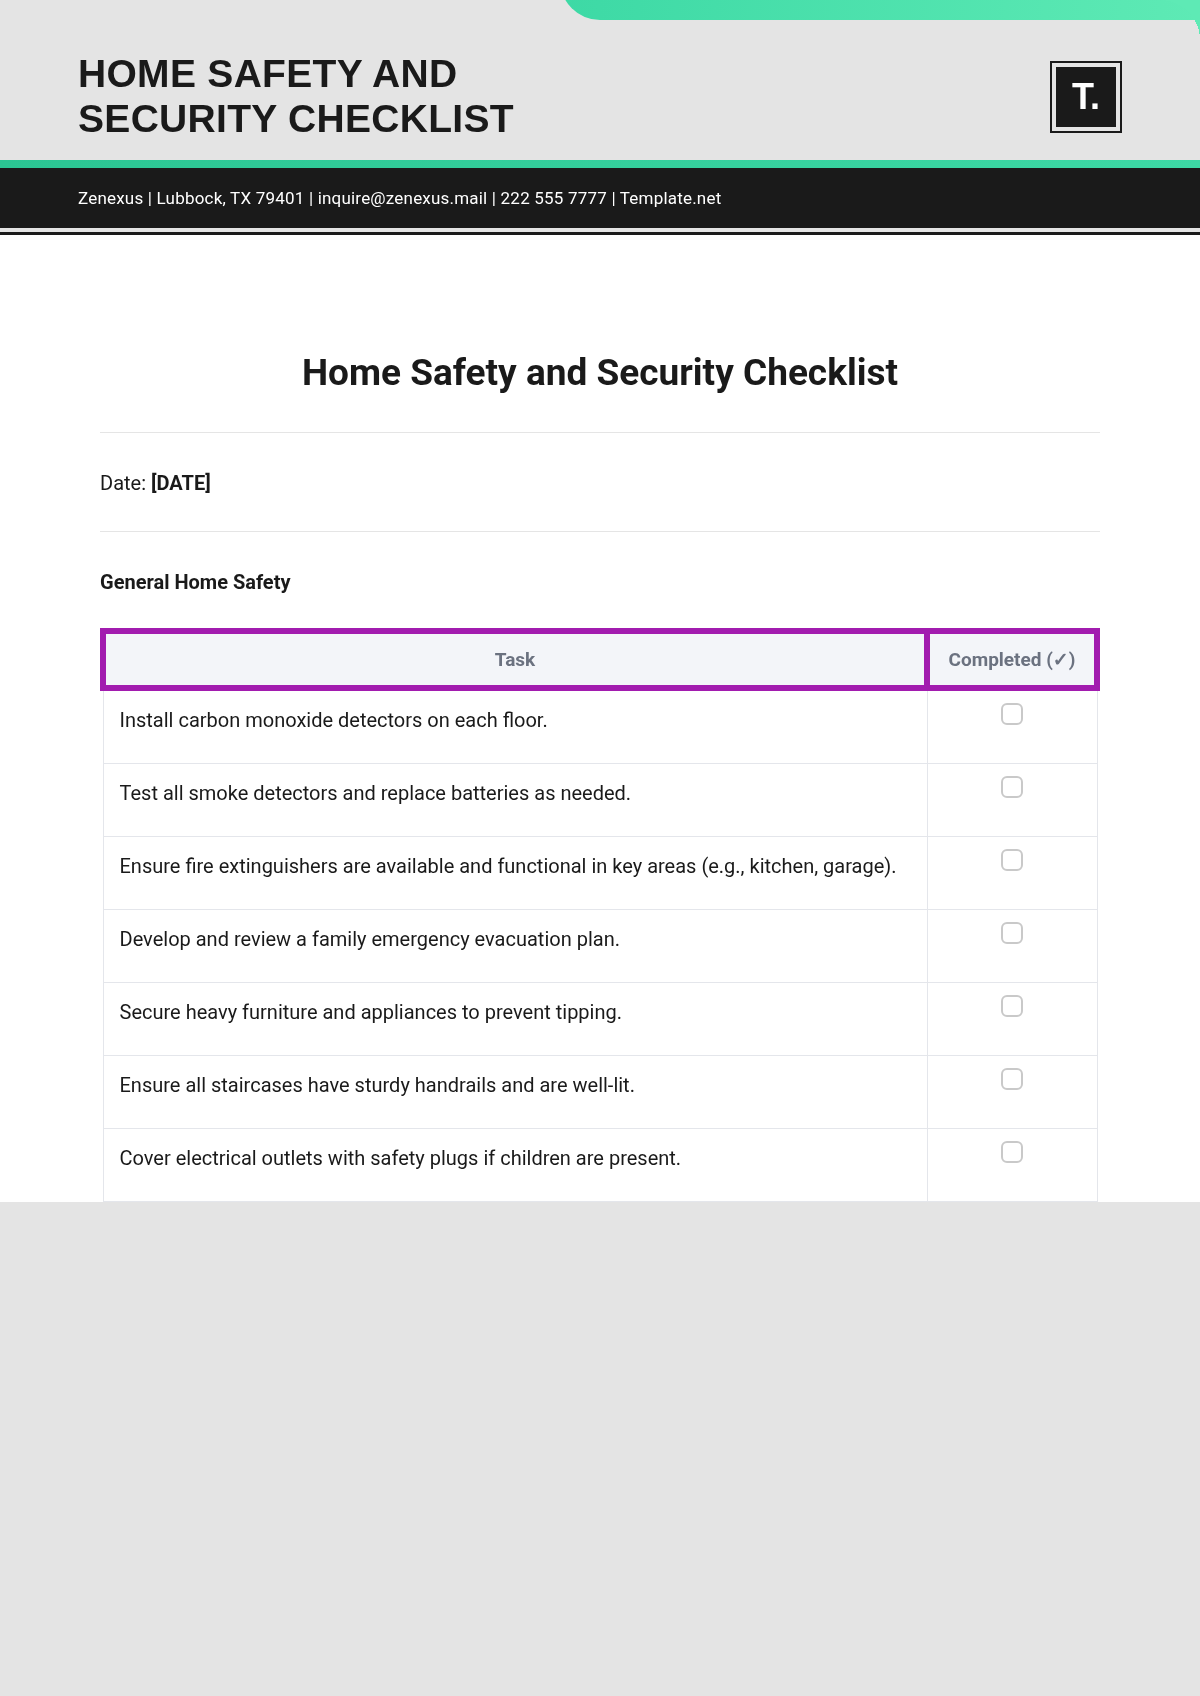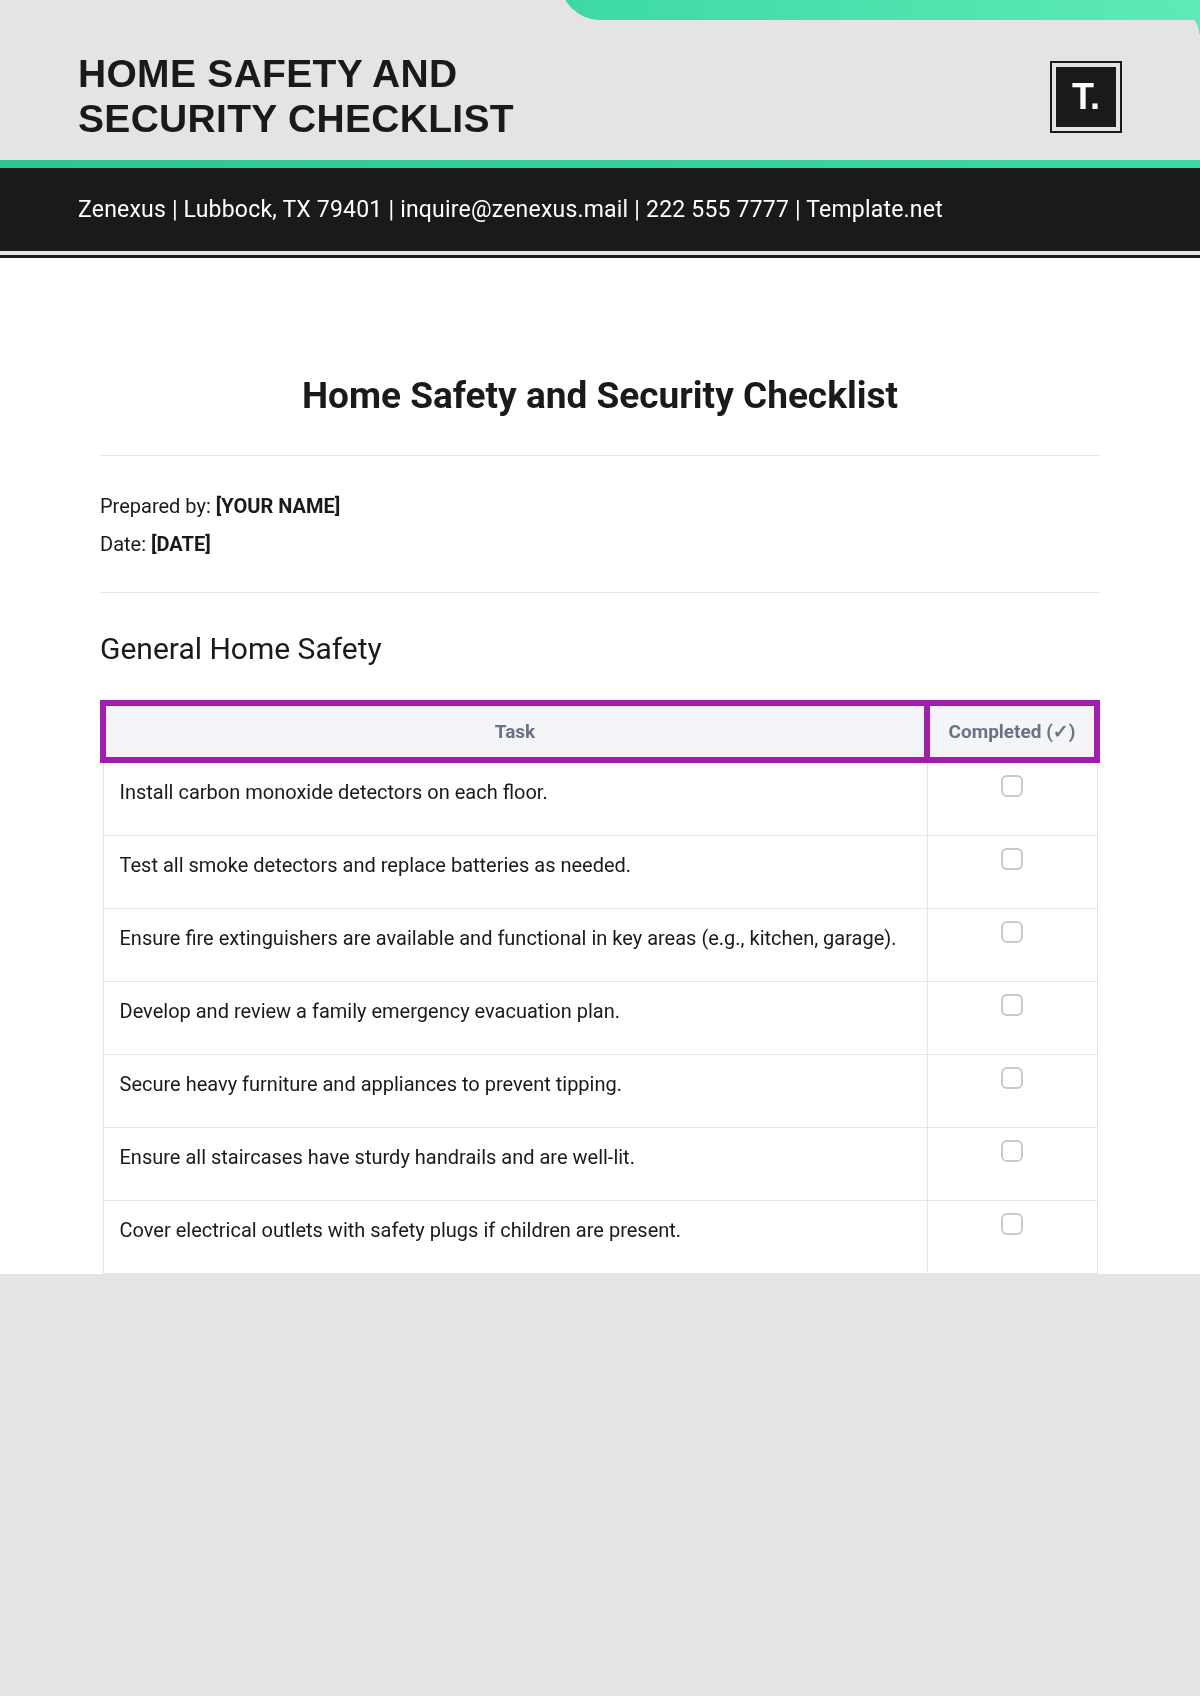--- a/index.html
+++ b/index.html
@@ -64,22 +64,22 @@
   font-size: 36px;
   font-family: Arial, sans-serif;
 }
 .green-bar {
   height: 8px;
   background: linear-gradient(90deg, #2bc693 0%, #3dd9a5 100%);
 }
 .black-bar {
   background: #1a1a1a;
   color: #fff;
-  padding: 28px 78px;
-  font-size: 23px;
+  padding: 20px 78px;
+  font-size: 17px;
   font-weight: 400;
   letter-spacing: 0.2px;
 }
 .thin-bar {
   height: 3px;
   background: #1a1a1a;
   margin-top: 4px;
 }
 .page {
   background: #fff;
@@ -100,22 +100,22 @@
   margin: 0 0 38px 0;
 }
 .meta-line {
   font-size: 20px;
   color: #1a1a1a;
   margin-bottom: 14px;
 }
 .meta-line strong { font-weight: 700; }
 .meta-block { margin-bottom: 36px; }
 .section-title {
-  font-size: 30px;
-  font-weight: 400;
+  font-size: 20px;
+  font-weight: 700;
   color: #1a1a1a;
   margin-bottom: 34px;
 }
 table {
   width: 100%;
   border-collapse: collapse;
   font-size: 20px;
   color: #1a1a1a;
 }
 thead th {
@@ -166,23 +166,20 @@
 <div class="green-bar"></div>
 <div class="black-bar">Zenexus | Lubbock, TX 79401 | inquire@zenexus.mail | 222 555 7777 | Template.net</div>
 <div class="thin-bar"></div>
 
 <div class="page">
   <h1 class="doc-title">Home Safety and Security Checklist</h1>
   <div class="hr"></div>
 
   <div class="meta-block">
     <div class="meta-line">
-      <span>Prepared by: </span><strong>[YOUR NAME]</strong>
-    </div>
-    <div class="meta-line">
       <span>Date: </span><strong>[DATE]</strong>
     </div>
   </div>
 
   <div class="hr"></div>
 
   <h2 class="section-title">General Home Safety</h2>
 
   <table>
     <thead>

